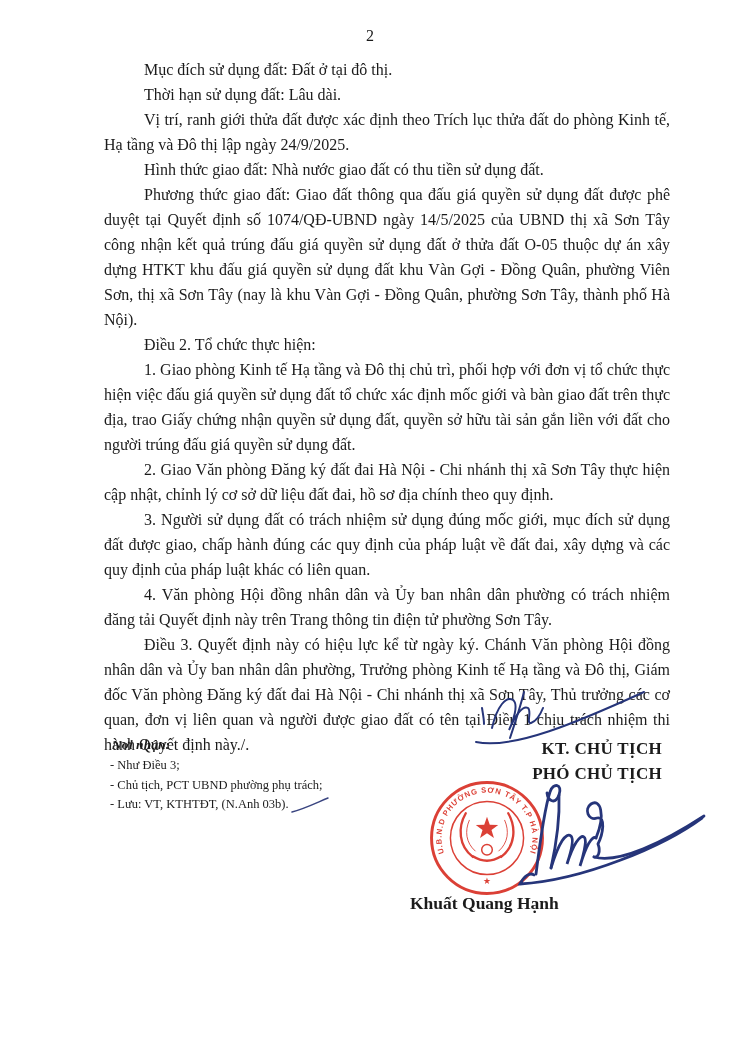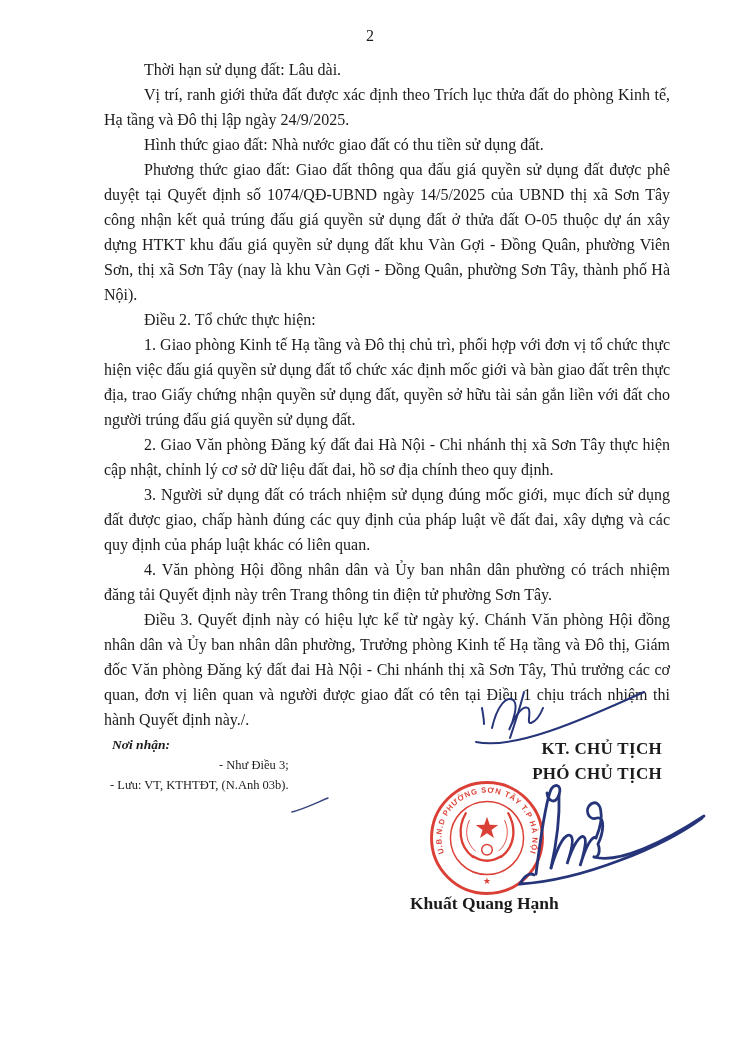--- a/index.html
+++ b/index.html
@@ -46,21 +46,20 @@
     font-size: 13.5px;
     font-weight: bold;
     font-style: italic;
     margin: 0 0 3px 0;
   }
   .recipients-item {
     font-size: 12.5px;
     line-height: 19.5px;
     margin: 0;
     margin-left: -2px;
-    text-align: right;
   }
   .sig-titles {
     position: absolute;
     left: 410px;
     top: 736px;
     width: 252px;
     text-align: right;
     font-weight: bold;
     font-size: 17px;
     line-height: 25px;
@@ -106,20 +105,21 @@
   }
 </style>
 </head>
 <body>
 
 <div class="page">
 
   <div class="page-number">2</div>
 
   <div class="doc-body">
+    <p>Mục đích sử dụng đất: Đất ở tại đô thị.</p>
     <p>Thời hạn sử dụng đất: Lâu dài.</p>
     <p>Vị trí, ranh giới thửa đất được xác định theo Trích lục thửa đất do phòng Kinh tế, Hạ tầng và Đô thị lập ngày 24/9/2025.</p>
     <p>Hình thức giao đất: Nhà nước giao đất có thu tiền sử dụng đất.</p>
     <p>Phương thức giao đất: Giao đất thông qua đấu giá quyền sử dụng đất được phê duyệt tại Quyết định số 1074/QĐ-UBND ngày 14/5/2025 của UBND thị xã Sơn Tây công nhận kết quả trúng đấu giá quyền sử dụng đất ở thửa đất O-05 thuộc dự án xây dựng HTKT khu đấu giá quyền sử dụng đất khu Vàn Gợi - Đồng Quân, phường Viên Sơn, thị xã Sơn Tây (nay là khu Vàn Gợi - Đồng Quân, phường Sơn Tây, thành phố Hà Nội).</p>
 
     <p><span class="bold">Điều 2.</span><span class="pre"> Tổ chức thực hiện:</span></p>
     <p>1. Giao phòng Kinh tế Hạ tầng và Đô thị chủ trì, phối hợp với đơn vị tổ chức thực hiện việc đấu giá quyền sử dụng đất tổ chức xác định mốc giới và bàn giao đất trên thực địa, trao Giấy chứng nhận quyền sử dụng đất, quyền sở hữu tài sản gắn liền với đất cho người trúng đấu giá quyền sử dụng đất.</p>
     <p>2. Giao Văn phòng Đăng ký đất đai Hà Nội - Chi nhánh thị xã Sơn Tây thực hiện cập nhật, chỉnh lý cơ sở dữ liệu đất đai, hồ sơ địa chính theo quy định.</p>
     <p>3. Người sử dụng đất có trách nhiệm sử dụng đúng mốc giới, mục đích sử dụng đất được giao, chấp hành đúng các quy định của pháp luật về đất đai, xây dựng và các quy định của pháp luật khác có liên quan.</p>
     <p>4. Văn phòng Hội đồng nhân dân và Ủy ban nhân dân phường có trách nhiệm đăng tải Quyết định này trên Trang thông tin điện tử phường Sơn Tây.</p>
@@ -132,20 +132,21 @@
       <path d="M 14,20 C 15,26 16,31 16,36"></path>
       <path d="M 24,40 C 29,18 38,8 45,12 C 51,16 45,34 41,42 C 48,26 55,17 60,20 C 64,23 58,36 63,35 C 69,33 73,25 75,20"></path>
       <path d="M 56,4 C 52,20 46,38 42,50"></path>
       <path d="M 8,54 C 45,62 110,34 176,4"></path>
     </g>
   </svg>
 
   <div class="recipients">
     <p class="recipients-label">Nơi nhận:</p>
     <p class="recipients-item">- Như Điều 3;</p>
+    <p class="recipients-item">- Chủ tịch, PCT UBND phường phụ trách;</p>
     <p class="recipients-item">- Lưu: VT, KTHTĐT, (N.Anh 03b).</p>
   </div>
 
   <svg class="penmark-svg" viewBox="0 0 40 18">
     <path d="M 2,16 C 14,13 26,7 38,2" fill="none" stroke="#3a4580" stroke-width="1.5" stroke-linecap="round"></path>
   </svg>
 
   <div class="sig-titles">
     <div>KT. CHỦ TỊCH</div>
     <div>PHÓ CHỦ TỊCH</div>

